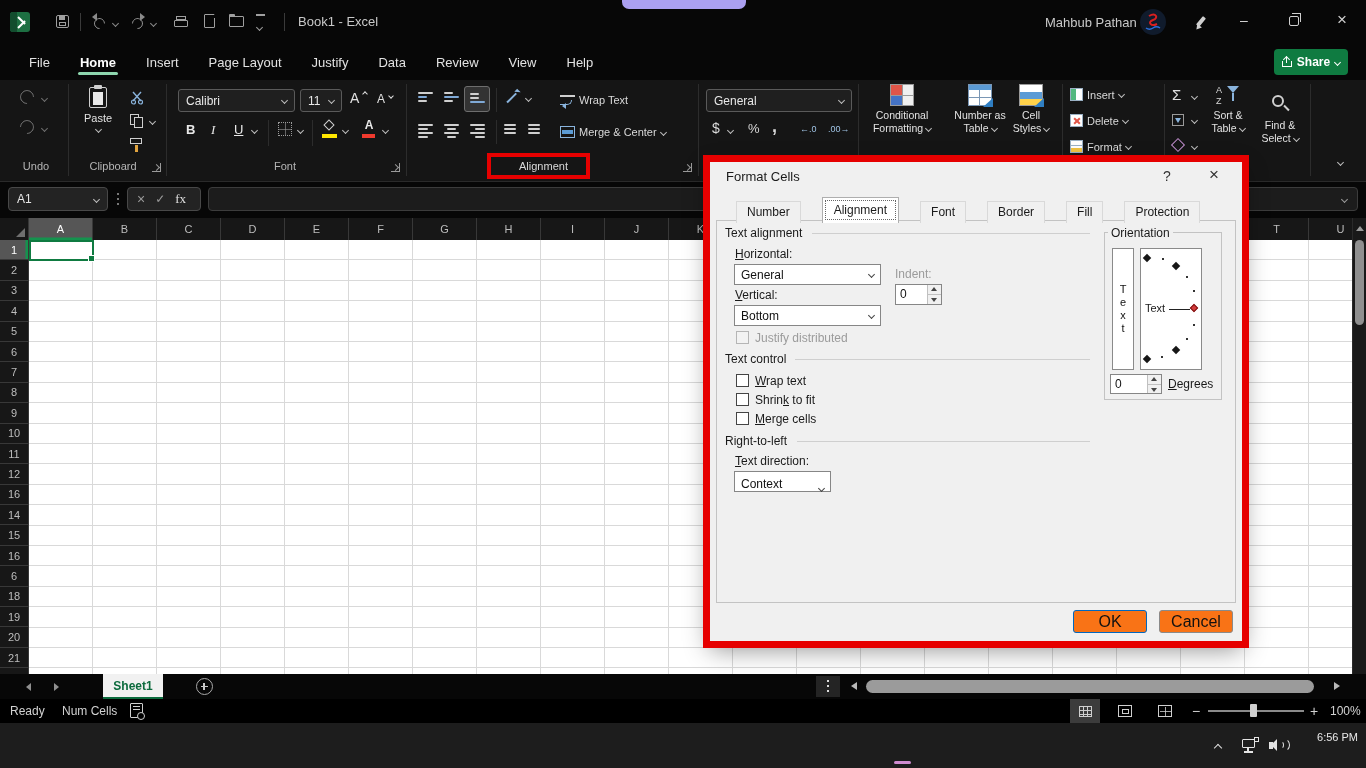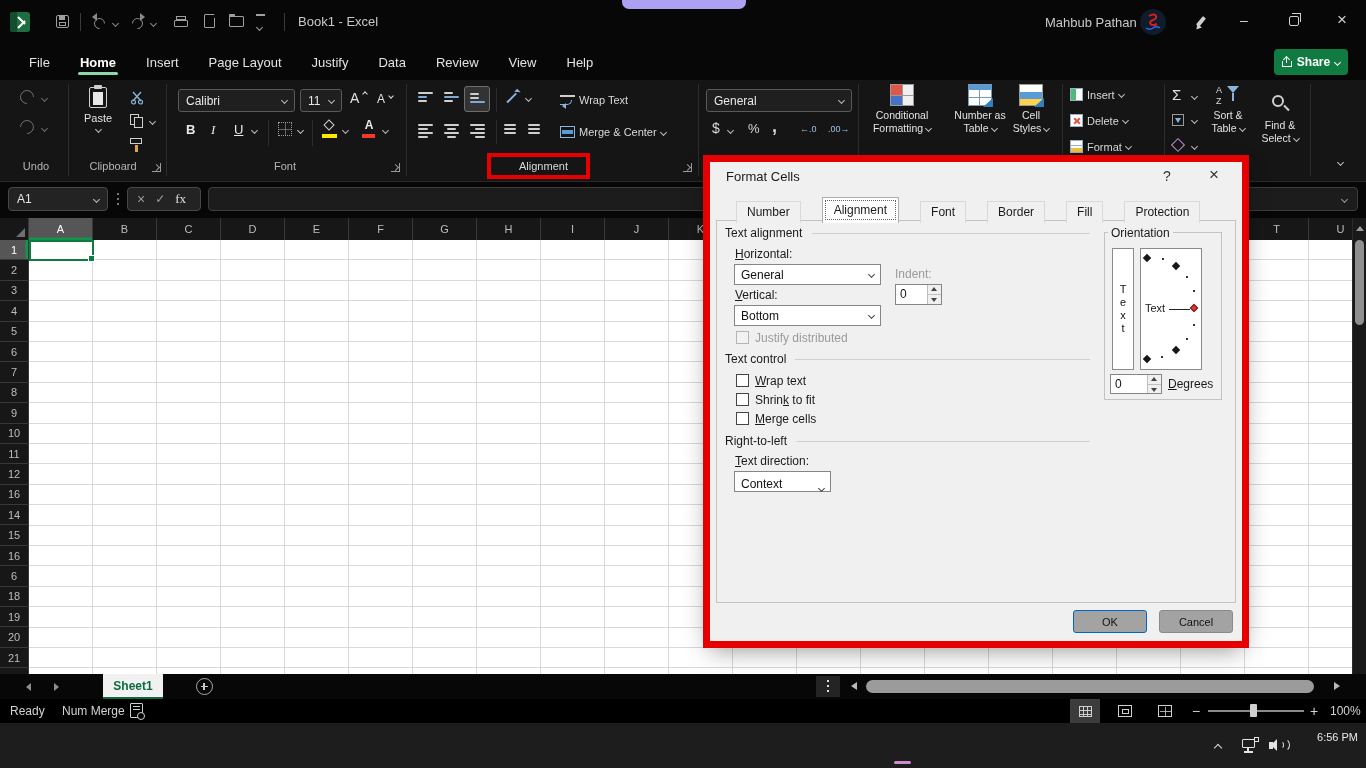--- a/index.html
+++ b/index.html
@@ -78,21 +78,21 @@
   .spin .val { flex:1; font-size:12px; padding:2px 4px; color:#111; }
   .spin .btns { width:14px; border-left:1px solid #c0c0c0; display:flex; flex-direction:column; }
   .spin .btns span { flex:1; background:#f0f0f0; position:relative; border-bottom:1px solid #c0c0c0; }
   .spin .btns span:last-child { border-bottom:none; }
   .spin .btns .tu::after { content:""; position:absolute; left:3px; top:2px; border-left:3px solid transparent; border-right:3px solid transparent; border-bottom:4px solid #444; }
   .spin .btns .td::after { content:""; position:absolute; left:3px; top:3px; border-left:3px solid transparent; border-right:3px solid transparent; border-top:4px solid #444; }
   .whitebox { position:absolute; background:#fff; border:1px solid #8a8a8a; z-index:42; }
   .dia { position:absolute; width:6px; height:6px; background:#161616; transform:rotate(45deg); z-index:43; }
   .dia.red { background:#d43b3b; border:1px solid #7d1414; }
   .dot { position:absolute; width:2px; height:2px; background:#333; z-index:43; }
-  .dbtn { position:absolute; width:74px; height:23px; background:#a3a3a3; border:1px solid #8a8a8a; border-radius:3px; font-size:11px; color:#111; display:flex; align-items:center; justify-content:center; z-index:42; }
+  .dbtn { position:absolute; width:74px; height:23px; background:#f97316; border:1px solid #8a8a8a; border-radius:3px; font-size:16px; color:#111; display:flex; align-items:center; justify-content:center; z-index:42; }
   .dbtn.primary { border:1px solid #0067c0; }
   .redframe { position:absolute; border:7px solid #e60000; z-index:60; pointer-events:none; }
   .redframe.thin { border-width:4px; }
   
   .sheetbar { top:674px; height:25px; background:#070707; }
   .sheettab { position:absolute; left:103px; top:0; width:60px; height:25px; background:#f1f1f1; color:#0c6b3d; font-weight:bold; font-size:12px; display:flex; align-items:center; justify-content:center; border-bottom:2.5px solid #0c6b3d; }
   .statusbar { top:699px; height:24px; background:#000; color:#d2d2d2; font-size:12px; }
   .viewic { position:absolute; top:0; width:30px; height:24px; display:flex; align-items:center; justify-content:center; }
   
   .taskbar { top:723px; height:45px; background:#1d1d1d; }
@@ -616,21 +616,21 @@
   <div class="ab" style="left:816px;top:2px;width:24px;height:21px;background:#242424;">
       <i style="left:11px;top:4px;width:2px;height:2px;background:#dcdcdc;box-shadow:0 5px 0 #dcdcdc,0 10px 0 #dcdcdc;"></i>
     </div>
   <i class="tri" style="left:851px;top:8px;border-top:4.5px solid transparent;border-bottom:4.5px solid transparent;border-right:6px solid #b9b9b9;"></i>
   <div class="ab" style="left:866px;top:6px;width:448px;height:13px;background:#9b9b9b;border-radius:7px;"></div>
   <i class="tri" style="left:1334px;top:8px;border-top:4.5px solid transparent;border-bottom:4.5px solid transparent;border-left:6px solid #b9b9b9;"></i>
 </div>
 
 <div class="band statusbar">
   <span class="ab" style="left:10px;top:5px;">Ready</span>
-  <span class="ab" style="left:62px;top:5px;">Num Merge</span>
+  <span class="ab" style="left:62px;top:5px;">Num Cells</span>
   <div class="ab" style="left:130px;top:4px;width:13px;height:15px;border:1.4px solid #cfcfcf;border-radius:1px;">
       <i style="left:1.5px;top:2px;width:7px;height:1.2px;background:#cfcfcf;box-shadow:0 3px 0 #cfcfcf;"></i>
       <i style="right:-3px;bottom:-3px;width:8px;height:8px;border:1.4px solid #cfcfcf;border-radius:50%;background:#000;"></i>
     </div>
   <div class="viewic" style="left:1070px;background:#3c3c3c;">
       <i style="position:static;width:13px;height:11px;border:1px solid #cfcfcf;background-image:repeating-linear-gradient(to right,transparent 0 3.2px,#cfcfcf 3.2px 4.2px),repeating-linear-gradient(to bottom,transparent 0 3.2px,#cfcfcf 3.2px 4.2px);"></i>
     </div>
   <div class="viewic" style="left:1110px;">
       <i style="position:static;width:14px;height:12px;border:1px solid #cfcfcf;position:relative;">
         <i style="left:2.5px;top:2.5px;width:7px;height:5px;border:1px solid #cfcfcf;"></i>

